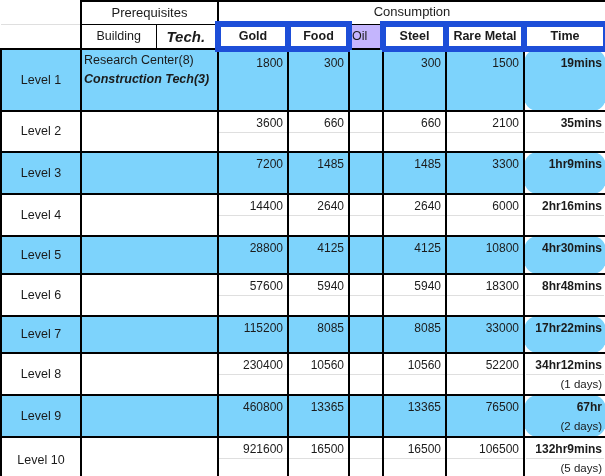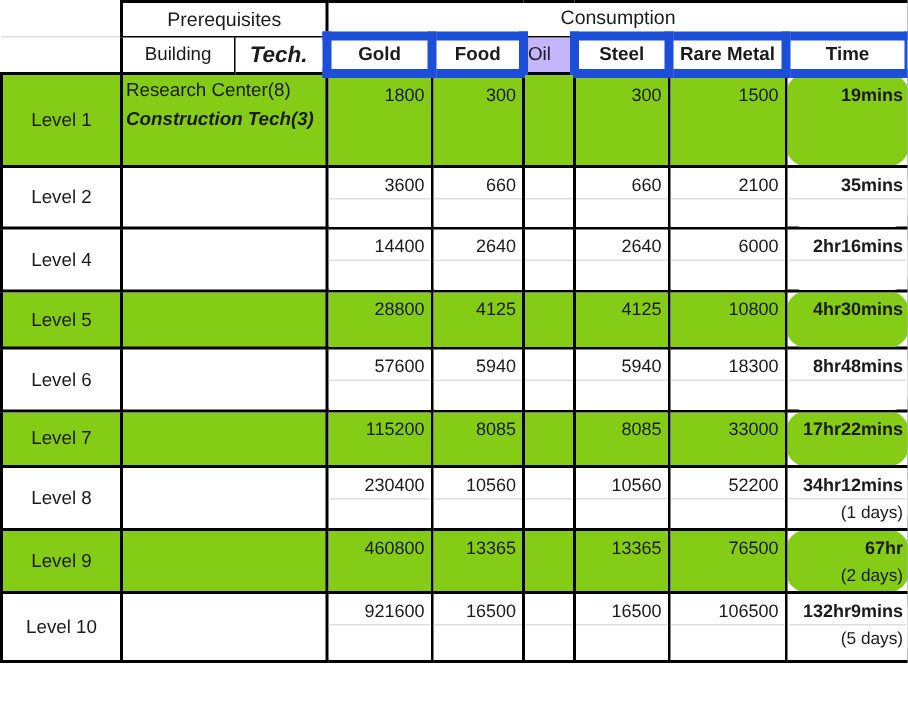--- a/index.html
+++ b/index.html
@@ -49,21 +49,21 @@
     text-align: center; vertical-align: middle;
     font-weight: 700; font-size: 12.5px; background: #ffffff;
   }
   td.h-oil {
     border: 2px solid #000; border-top: 1px solid #000;
     text-align: left; vertical-align: middle;
     font-weight: 400; font-size: 12.5px; background: #c4b5fd;
   }
 
   
-  tr.green td.cell { background: #84cc16; }
+  tr.green td.cell { background: #7dd3fc; }
   tr.white td.cell { background: #ffffff; }
 
   td.cell { border: 2px solid #000; }
 
   td.level {
     text-align: center; vertical-align: middle; font-size: 12.5px;
   }
   td.prereq { text-align: left; padding: 1px 2px; font-size: 12.5px; }
   td.prereq .tech-line { font-weight: 700; font-style: italic; }
 
@@ -147,20 +147,36 @@
     <td class="cell num g">660</td>
     <td class="cell num g"></td>
     <td class="cell num g">660</td>
     <td class="cell num g">2100</td>
     <td class="cell time g">
       <div class="tline">35mins</div>
       <div class="dline"></div>
     </td>
   </tr>
 
+  <tr class="green" style="height:42px">
+    <td class="cell level">Level 3</td>
+    <td class="cell prereq" colspan="2">
+      <div class="bld-line"></div>
+      <div class="tech-line"></div>
+    </td>
+    <td class="cell num g">7200</td>
+    <td class="cell num g">1485</td>
+    <td class="cell num g"></td>
+    <td class="cell num g">1485</td>
+    <td class="cell num g">3300</td>
+    <td class="cell time g">
+      <div class="tline">1hr9mins</div>
+      <div class="dline"></div>
+    </td>
+  </tr>
 
   <tr class="white" style="height:42px">
     <td class="cell level">Level 4</td>
     <td class="cell prereq" colspan="2">
       <div class="bld-line"></div>
       <div class="tech-line"></div>
     </td>
     <td class="cell num g">14400</td>
     <td class="cell num g">2640</td>
     <td class="cell num g"></td>

